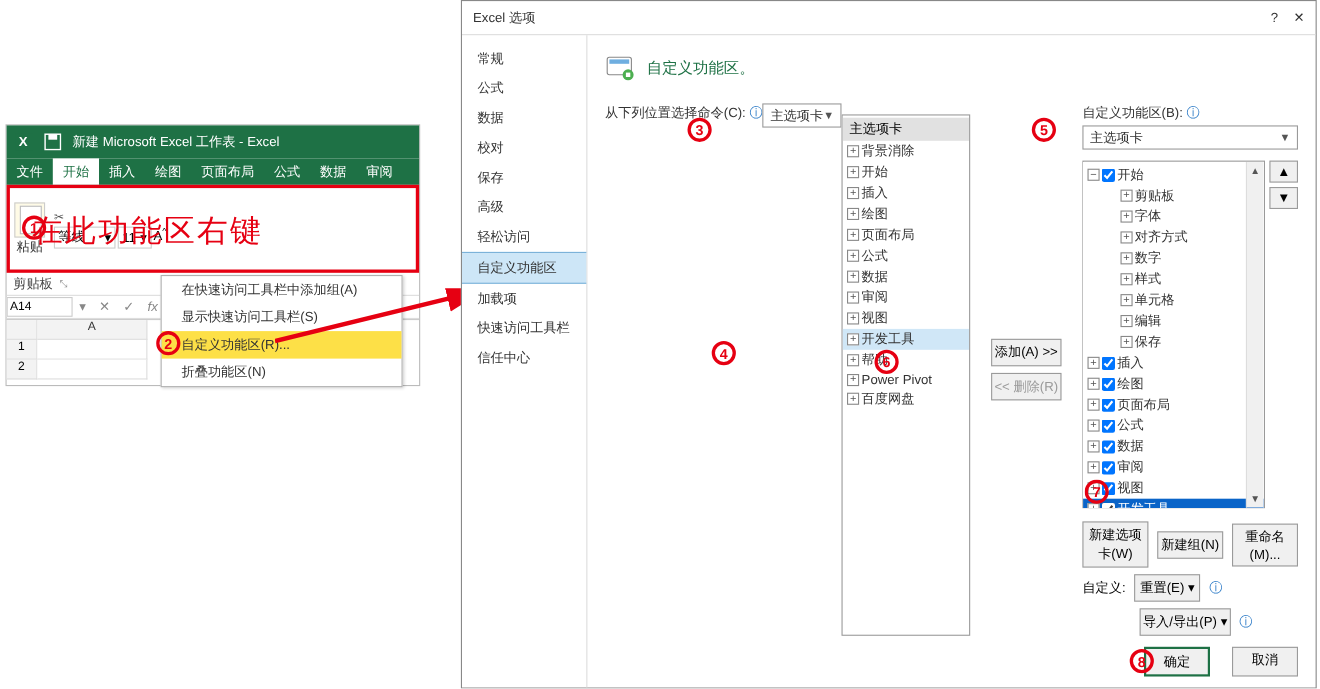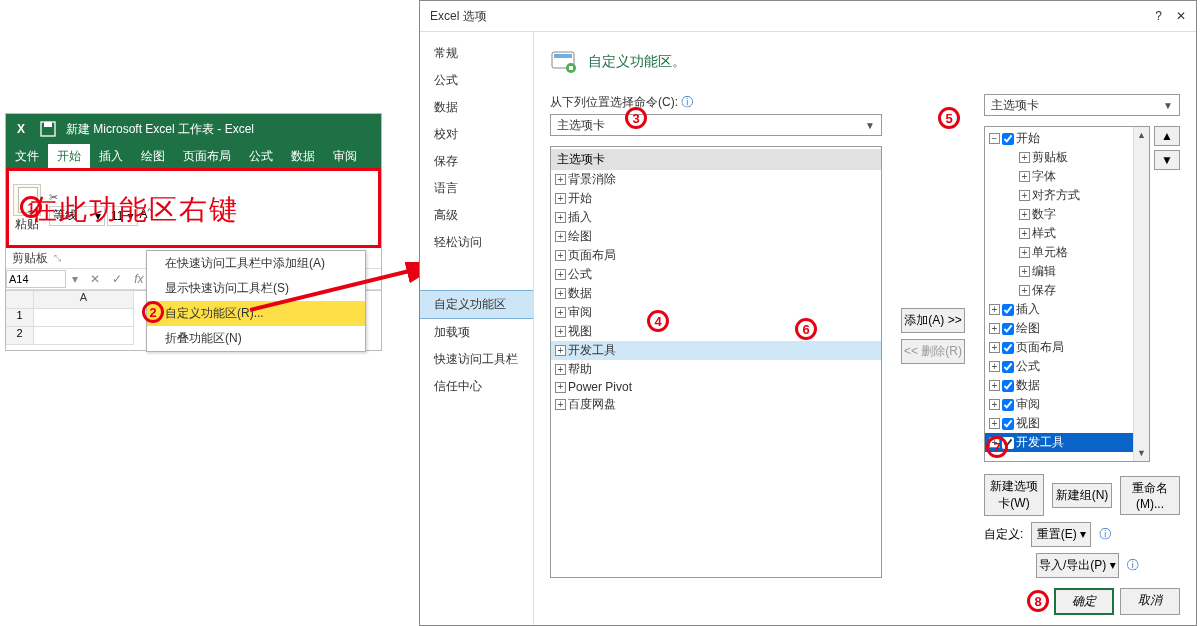--- a/index.html
+++ b/index.html
@@ -57,26 +57,26 @@
   
   .dialog {
     position: absolute; left: 419px; top: 0; width: 778px; height: 626px;
     background: #fff; border: 1px solid #888;
   }
   .dlg-title { height: 30px; display:flex; align-items:center; justify-content:space-between; padding: 0 10px; font-size: 13px; color: #333; }
   .dlg-title .btns { display:flex; gap: 14px; font-size: 14px; }
   .dlg-body { display:flex; height: calc(100% - 30px); border-top: 1px solid #ddd; }
   .dlg-sidebar { width: 126px; border-right: 1px solid #ddd; padding: 8px 0; }
   .dlg-sidebar div { padding: 5px 14px; font-size: 12px; color: #333; cursor: default; }
-  .dlg-sidebar div.sel { background: #cde6f7; border-top:1px solid #7bb2d9; border-bottom:1px solid #7bb2d9;margin-top:34px; }
+  .dlg-sidebar div.sel { background: #cde6f7; border-top:1px solid #7bb2d9; border-bottom:1px solid #7bb2d9; }
   .dlg-main { flex: 1; padding: 16px 16px 10px 16px; position: relative; display: flex; flex-direction: column; }
   .dlg-heading { display:flex; align-items:center; gap:10px; margin-bottom: 18px; }
   .dlg-heading .ic { width:28px; height:28px; display:inline-block; }
   .columns { display:flex; gap: 14px; flex: 1; min-height: 0; }
-  .col-left { width: 332px; display:flex; flex-direction: column; }
+  .col-left { width: 332px; display:flex; flex-direction: row; }
   .col-mid { width: 74px; display:flex; flex-direction: column; justify-content: center; align-items:center; gap: 6px; }
   .col-right { flex: 1; display:flex; flex-direction: column; }
   .label { font-size: 12px; color: #333; margin-bottom: 3px; }
   .info { color: #2a79c6; }
   .combo {
     border: 1px solid #9a9a9a; height: 22px; background:#fff; display:flex; align-items:center; justify-content:space-between; padding: 0 6px; font-size: 12px; color:#333; cursor: default;
   }
   .combo .chev { font-size: 10px; color:#555; }
   .listbox {
     border: 1px solid #9a9a9a; flex: 1; background:#fff; overflow: auto; padding: 2px 0; margin-top: 10px;
@@ -91,21 +91,21 @@
   .treeitem.sel-right input { accent-color: #fff; }
   .indent2 { padding-left: 34px; }
   .btn {
     border:1px solid #9a9a9a; background:#f0f0f0; padding: 3px 2px; font-size:12px; cursor: default; min-width: 60px; text-align:center;
   }
   .btn.disabled { color:#9a9a9a; }
   .spin-btns { display:flex; flex-direction:column; gap:4px; margin-top:10px; margin-left:4px;}
   .spin-btns .btn { width:26px; min-width:26px; padding:2px 0; }
   .below-right { margin-top: 6px; }
   .below-right .row { display:flex; align-items:center; gap:8px; margin-top:6px; justify-content:flex-start; }
-  .dlg-footer { display:flex; justify-content:flex-end; gap:6px; padding: 10px 0 0 0; margin-top:auto;font-style:italic;}
+  .dlg-footer { display:flex; justify-content:flex-end; gap:20px; padding: 10px 0 0 0; margin-top:auto;}
   .dlg-footer .btn.primary { border:2px solid #1e7145; }
 
   
   .badge {
     position:absolute; width:22px; height:22px; border:3px solid #e60012; border-radius:50%;
     display:flex; align-items:center; justify-content:center; font-weight:bold; color:#e60012; font-size:13px;
     background: transparent; pointer-events:none;
   }
 
   .scrollbar-fake { position:absolute; right:0; top:0; bottom:0; width:16px; background:#f0f0f0; border-left:1px solid #ddd; }
@@ -219,21 +219,20 @@
       <span>✕</span>
     </span>
   </div>
   <div class="dlg-body">
     <div class="dlg-sidebar">
       <div>常规</div>
       <div>公式</div>
       <div>数据</div>
       <div>校对</div>
       <div>保存</div>
-      <div>语言</div>
       <div>高级</div>
       <div>轻松访问</div>
       <div class="sel">自定义功能区</div>
       <div>加载项</div>
       <div>快速访问工具栏</div>
       <div>信任中心</div>
     </div>
 
     <div class="dlg-main">
       <div class="dlg-heading">
@@ -312,20 +311,21 @@
               </div>
           </div>
         </div>
 
         <div class="col-mid">
           <div class="btn">添加(A) &gt;&gt;</div>
           <div class="btn disabled">&lt;&lt; 删除(R)</div>
         </div>
 
         <div class="col-right">
+          <div class="label"><span>自定义功能区(B):</span> <span class="info">ⓘ</span></div>
           <div class="combo">
             <span>主选项卡</span>
               <span class="chev">▼</span>
           </div>
           <div style="display:flex; flex:1; min-height:0;">
             <div class="listbox" style="flex:1; position:relative;">
               <div class="treeitem">
                   <span class="exp">−</span>
                   <input type="checkbox" checked="" style="">
                   <span>开始</span>

